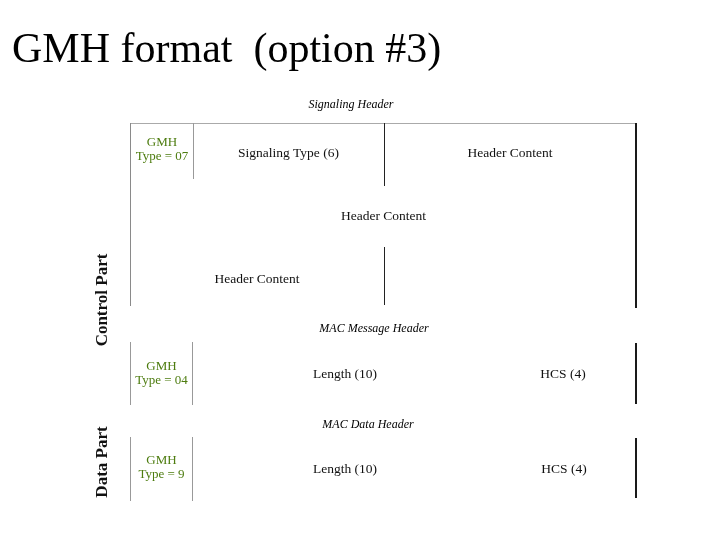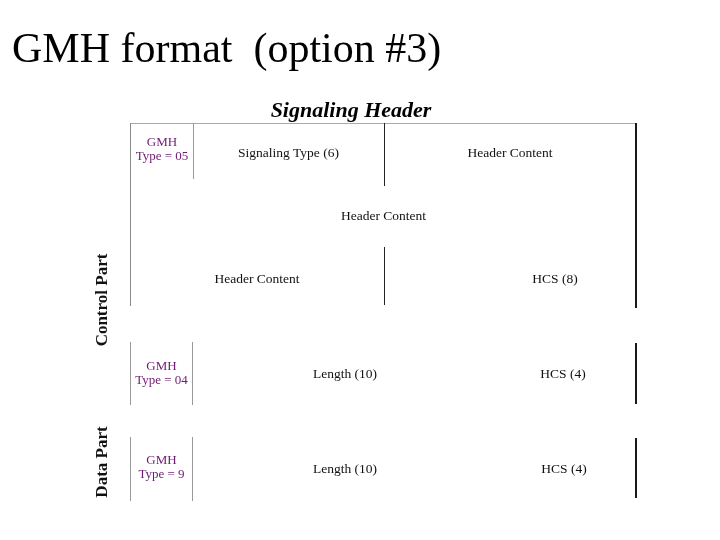--- a/index.html
+++ b/index.html
@@ -5,28 +5,28 @@
   html,body{margin:0;padding:0;background:#fff;}
   #slide{
     position:relative;width:720px;height:540px;background:#ffffff;overflow:hidden;
     font-family:"Liberation Serif","DejaVu Serif",serif;color:#000;
   }
   .title{
     position:absolute;left:12px;top:24px;width:720px;text-align:left;
     font-size:42px;font-weight:400;letter-spacing:0px;white-space:pre;
   }
   .section-label{
-    position:absolute;font-size:22px;font-weight:bold;font-style:italic;
+    position:absolute;font-size:12px;font-weight:normal;font-style:italic;
     text-align:center;white-space:nowrap;
   }
   .cell-text{
     position:absolute;font-size:13.5px;text-align:center;white-space:nowrap;color:#111;
   }
   .gmh-cell{
-    position:absolute;font-size:13px;text-align:center;line-height:14px;color:#701a75;
+    position:absolute;font-size:13px;text-align:center;line-height:14px;color:#4d7c0f;
   }
   .vline,.hline{position:absolute;}
   .rot-label{
     position:absolute;font-size:17px;font-weight:bold;text-align:center;
     transform:rotate(-90deg);white-space:nowrap;color:#111;
   }
 </style>
 </head>
 <body>
 
@@ -38,45 +38,46 @@
 
   <div class="hline" style="left:130px;top:123px;width:507px;height:1px;background:#aaaaaa;"></div>
   <div class="vline" style="left:130px;top:123px;width:1px;height:183px;background:#8a8a8a;"></div>
   <div class="vline" style="left:635px;top:123px;width:2px;height:185px;background:#1a1a1a;"></div>
   <div class="vline" style="left:193px;top:123px;width:1px;height:56px;background:#999999;"></div>
   <div class="vline" style="left:384px;top:123px;width:1px;height:63px;background:#222222;"></div>
   <div class="vline" style="left:384px;top:247px;width:1px;height:58px;background:#222222;"></div>
 
   <div class="gmh-cell" style="left:131px;top:135px;width:62px;">
     <div>GMH</div>
-    <div>Type = 05</div>
+    <div>Type = 07</div>
   </div>
   <div class="cell-text" style="left:193px;top:145px;width:191px;">Signaling Type (6)</div>
   <div class="cell-text" style="left:384px;top:145px;width:252px;">Header Content</div>
 
   <div class="cell-text" style="left:130px;top:208px;width:507px;">Header Content</div>
 
   <div class="cell-text" style="left:130px;top:271px;width:254px;">Header Content</div>
-  <div class="cell-text" style="left:454px;top:271px;width:202px;">HCS (8)</div>
 
   <div class="rot-label" style="left:42px;top:290px;width:120px;height:20px;">Control Part</div>
   <div class="rot-label" style="left:52px;top:452px;width:100px;height:20px;">Data Part</div>
 
+  <div class="section-label" style="left:274px;top:321px;width:200px;">MAC Message Header</div>
 
   <div class="vline" style="left:130px;top:342px;width:1px;height:63px;background:#999999;"></div>
   <div class="vline" style="left:192px;top:342px;width:1px;height:63px;background:#999999;"></div>
   <div class="vline" style="left:635px;top:343px;width:2px;height:61px;background:#1a1a1a;"></div>
 
   <div class="gmh-cell" style="left:131px;top:359px;width:61px;">
     <div>GMH</div>
     <div>Type = 04</div>
   </div>
   <div class="cell-text" style="left:245px;top:366px;width:200px;">Length (10)</div>
   <div class="cell-text" style="left:463px;top:366px;width:200px;">HCS (4)</div>
 
+  <div class="section-label" style="left:268px;top:417px;width:200px;">MAC Data Header</div>
 
   <div class="vline" style="left:130px;top:437px;width:1px;height:64px;background:#999999;"></div>
   <div class="vline" style="left:192px;top:437px;width:1px;height:64px;background:#999999;"></div>
   <div class="vline" style="left:635px;top:438px;width:2px;height:60px;background:#1a1a1a;"></div>
 
   <div class="gmh-cell" style="left:131px;top:453px;width:61px;">
     <div>GMH</div>
     <div>Type = 9</div>
   </div>
   <div class="cell-text" style="left:245px;top:461px;width:200px;">Length (10)</div>

